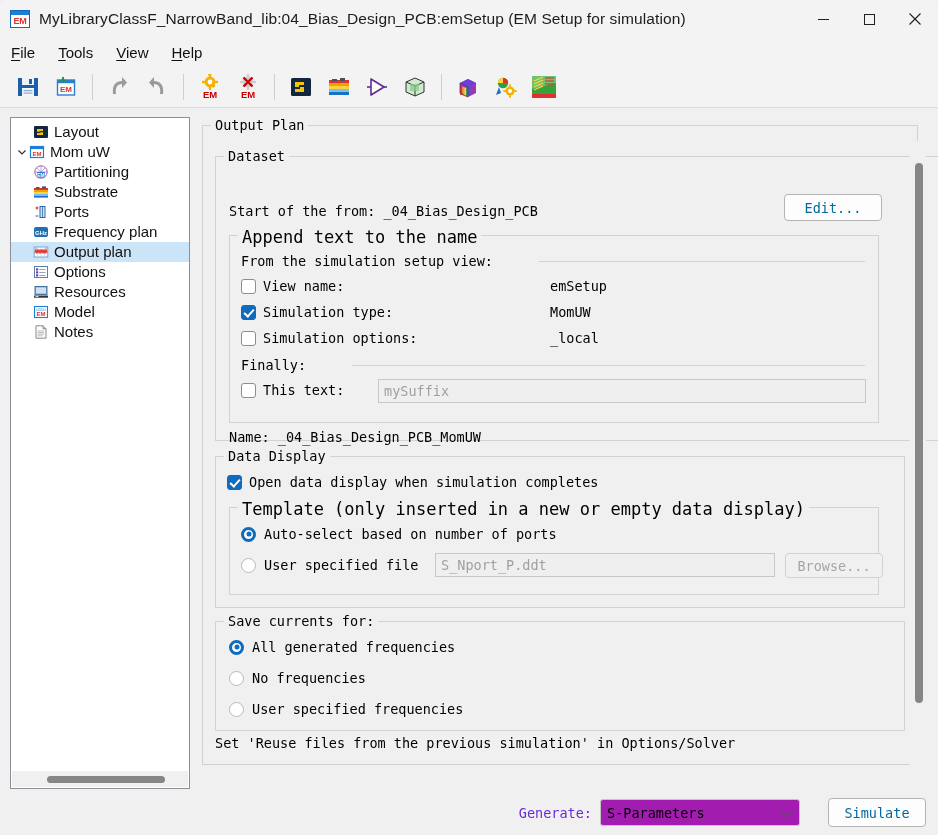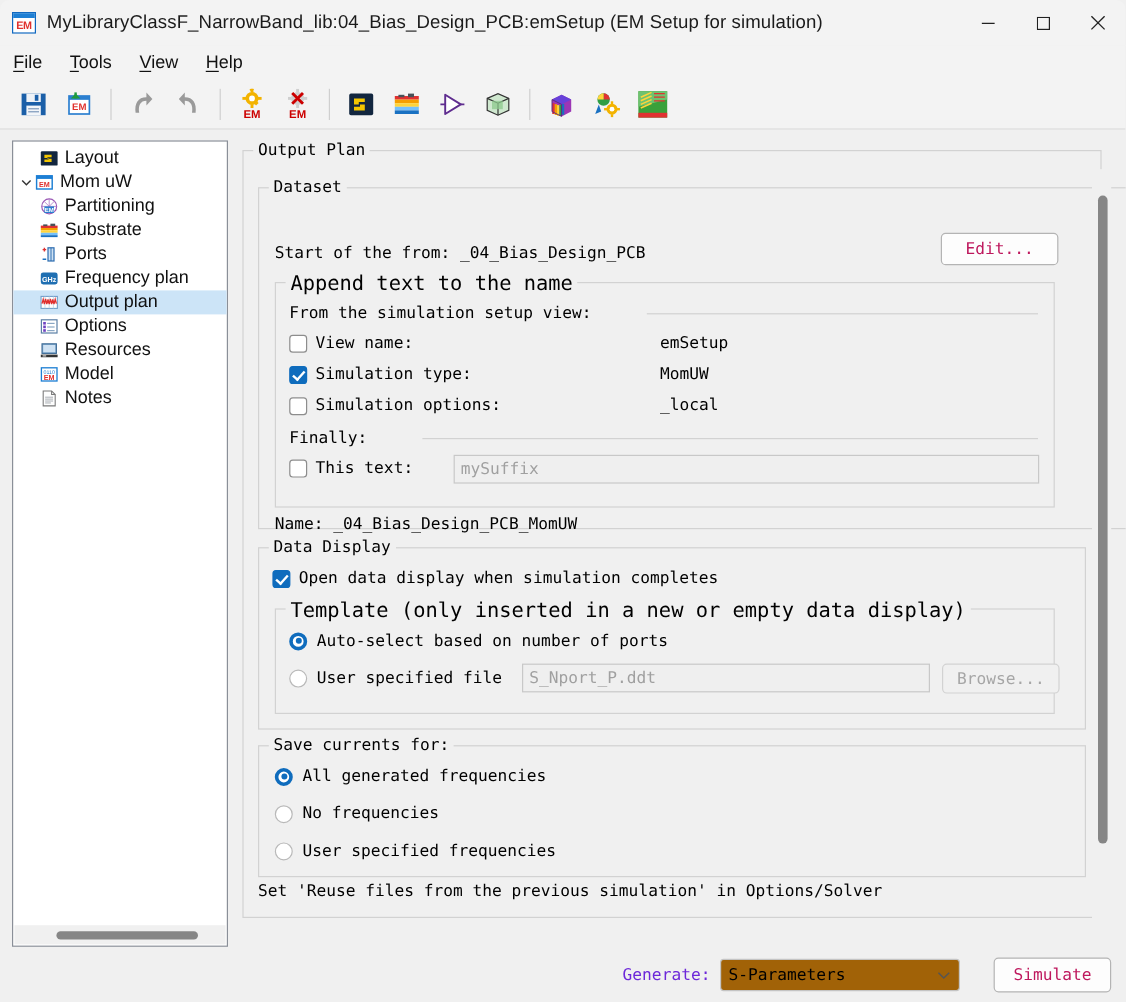--- a/index.html
+++ b/index.html
@@ -135,21 +135,21 @@
   
   #g-outputplan{left:4px;top:8px;width:716px;height:640px;}
 
   
   #g-dataset{left:12px;top:30px;width:752px;height:285px;}
 
   .row{position:absolute;display:flex;align-items:center;white-space:nowrap;}
 
   .btn{
     font-family:"DejaVu Sans Mono","Liberation Mono",monospace;
-    font-size:13.5px;color:#be185d;
+    font-size:13.5px;color:#0369a1;
     background:#fdfdfd;
     border:1px solid #b4b4b4;
     border-radius:4px;
     display:flex;align-items:center;justify-content:center;
     box-sizing:border-box;
   }
   .btn.disabled{color:#a6a6a6;background:#f0f0f0;border-color:#d2d2d2;}
 
   .tfield{
     background:#efefef;
@@ -215,21 +215,21 @@
   .bottombar{
     position:absolute;left:0;bottom:0;width:938px;height:45px;
     display:flex;align-items:center;justify-content:flex-end;
     padding-right:12px;box-sizing:border-box;
   }
   .gen-label{
     font-family:"DejaVu Sans Mono","Liberation Mono",monospace;
     font-size:13.5px;color:#6d28d9;margin-right:8px;
   }
   .select{
-    width:200px;height:27px;background:#a16207;border:1px solid #c4c4c4;
+    width:200px;height:27px;background:#a21caf;border:1px solid #c4c4c4;
     border-radius:3px;box-sizing:border-box;
     display:flex;align-items:center;justify-content:space-between;
     padding:0 7px 0 6px;
     font-family:"DejaVu Sans Mono","Liberation Mono",monospace;
     font-size:13.5px;color:#000;
   }
   .simbtn{
     width:98px;height:29px;margin-left:28px;
   }
 </style>

